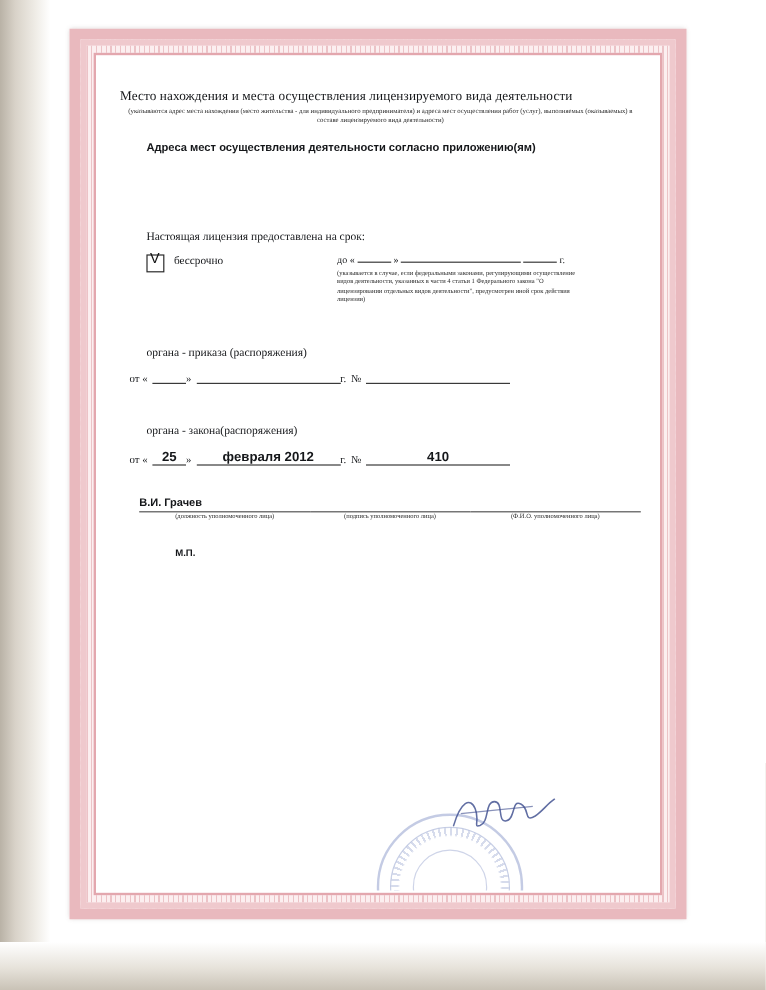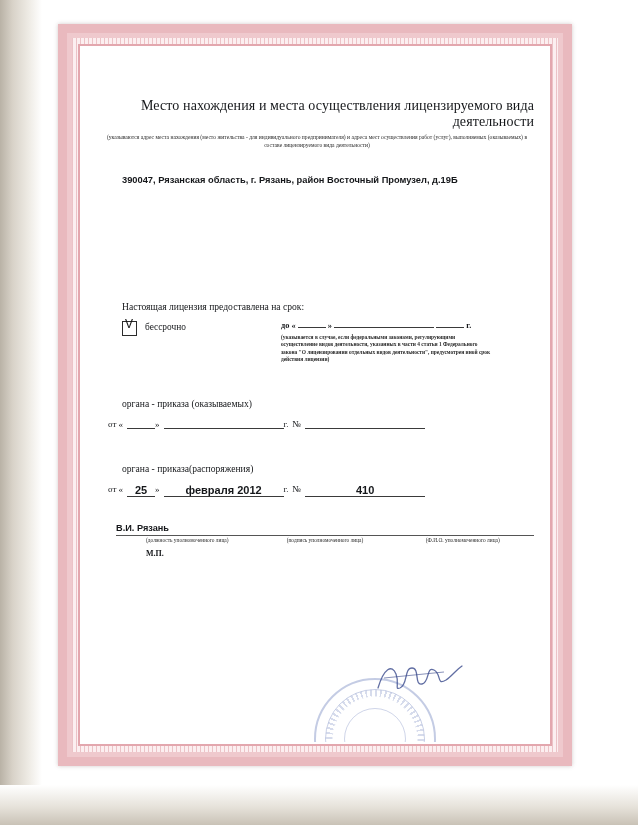--- a/index.html
+++ b/index.html
@@ -59,24 +59,24 @@
     position:absolute;left:24px;top:24px;right:24px;bottom:24px;
     background:#ffffff;
     overflow:hidden;
   }
   .content{
     position:absolute;
     left:18px;top:10px;right:14px;bottom:8px;
     color:#15171a;
   }
   .ttl{
-    text-align:right;
-    font-size:14px;
+    text-align:left;
+    font-size:11px;
     letter-spacing:.1px;
-    margin-top:40px;
+    margin-top:16px;
   }
   .sub{
     text-align:center;
     font-size:5.6px;
     line-height:8px;
     color:#2a2a2a;
     margin-top:3px;
     padding:0 6px;
   }
   .addr{
@@ -91,22 +91,22 @@
     font-weight:bold;
     font-size:9.3px;
     margin-top:13px;
     padding-left:22px;
   }
   .sec{
     font-size:9.6px;
     margin-top:0;
     padding-left:22px;
   }
-  .block-term{ margin-top:116px; }
-  .row{ display:flex; }
+  .block-term{ margin-top:64px; }
+  .row{ display:flex; align-items:flex-end; }
   .term-line{
     display:flex;
     margin-top:9px;
     padding-left:22px;
   }
   .chk{
     width:13px;height:13px;
     border:1px solid #2b2b2b;
     position:relative;
     margin-right:8px;
@@ -116,21 +116,20 @@
     position:absolute;left:2px;top:-4px;
     font-family:"Liberation Sans", sans-serif;
     font-size:12px;
     line-height:13px;
     color:#111;
   }
   .term-left{ font-size:9.4px; padding-top:1px;text-align:center; }
   .term-right{
     margin-left:95px;
     font-size:8.4px;
-    font-weight:bold;
   }
   .term-right .dateline{
     white-space:nowrap;
   }
   .u{ display:inline-block; border-bottom:1px solid #3a3a3a; }
   .u-w40{ width:40px; }
   .u-w28{ width:28px; }
   .u-w100{ width:100px; }
   .u-w120{ width:120px; }
   .foot-note{
@@ -189,25 +188,25 @@
     font-size:5.4px;
     color:#2a2a2a;
     padding-left:16px;
     margin-top:2px;
   }
   .sign-capt span{ border-top:1px solid #555; padding-top:1px; }
   .c1{width:150px;text-align:center;}
   .c2{width:140px;text-align:center;}
   .c3{width:150px;text-align:center;}
   .mp{
-    font-family:Liberation Serif, serif;
+    font-family:Liberation Sans, sans-serif;
     font-size:8px;
     font-weight:bold;
     padding-left:46px;
-    margin-top:6px;
+    margin-top:22px;
   }
   
   .signature{
     position:absolute;
     left:292px;top:612px;
     width:90px;height:34px;
     pointer-events:none;
   }
   .stamp{
     position:absolute;
@@ -253,21 +252,21 @@
     <div class="border-outer"></div>
     <div class="border-mid"></div>
     <div class="border-inner"></div>
 
     <div class="paper">
       <div class="content">
 
         <div class="ttl">Место нахождения и места осуществления лицензируемого вида деятельности</div>
         <div class="sub">(указываются адрес места нахождения (место жительства - для индивидуального предпринимателя) и адреса мест осуществления работ (услуг), выполняемых (оказываемых) в составе лицензируемого вида деятельности)</div>
 
-        <div class="addr">390047, Рязанская область, г. Рязань, район Восточный Промузел, д.19Б</div>
+        <div class="addr2">Адреса мест осуществления деятельности согласно приложению(ям)</div>
 
         <div class="block-term">
           <div class="sec">Настоящая лицензия предоставлена на срок:</div>
 
           <div class="term-line">
             <div class="chk">
               <span>V</span>
             </div>
             <div class="term-left">бессрочно</div>
 
@@ -280,51 +279,51 @@
                 <span class="u u-w28"></span>
                 <span>г.</span>
               </div>
               <div class="foot-note">(указывается в случае, если федеральными законами, регулирующими осуществление видов деятельности, указанных в части 4 статьи 1 Федерального закона "О лицензировании отдельных видов деятельности", предусмотрен иной срок действия лицензии)</div>
             </div>
           </div>
         </div>
 
         <div class="para">
           <span class="ind"></span><br>
-          <span>органа - приказа (оказываемых)</span>
+          <span>органа - приказа (распоряжения)</span>
         </div>
 
         <div class="fields row">
           <span class="cell">от «</span>
           <span class="u u-w28"></span>
           <span class="cell">»</span>
           <span class="u u-w120"></span>
           <span class="cell">г.</span>
           <span class="cell">№</span>
           <span class="u u-w120"></span>
         </div>
 
         <div class="para">
           <span class="ind"></span><br>
-          <span>органа - приказа(распоряжения)</span>
+          <span>органа - закона(распоряжения)</span>
         </div>
 
         <div class="fields row">
           <span class="cell">от «</span>
           <span class="u u-w28 valtxt" style="text-align:center">25</span>
           <span class="cell">»</span>
           <span class="u u-w120 valtxt" style="text-align:center">февраля 2012</span>
           <span class="cell">г.</span>
           <span class="cell">№</span>
           <span class="u u-w120 valtxt" style="text-align:center">410</span>
         </div>
 
 
         <div class="sign">
-          <div class="sign-name">В.И. Рязань</div>
+          <div class="sign-name">В.И. Грачев</div>
         </div>
 
         <div class="sign-capt">
           <span class="c1">(должность уполномоченного лица)</span>
           <span class="c2">(подпись уполномоченного лица)</span>
           <span class="c3">(Ф.И.О. уполномоченного лица)</span>
         </div>
 
         <div class="mp">М.П.</div>
       </div>

